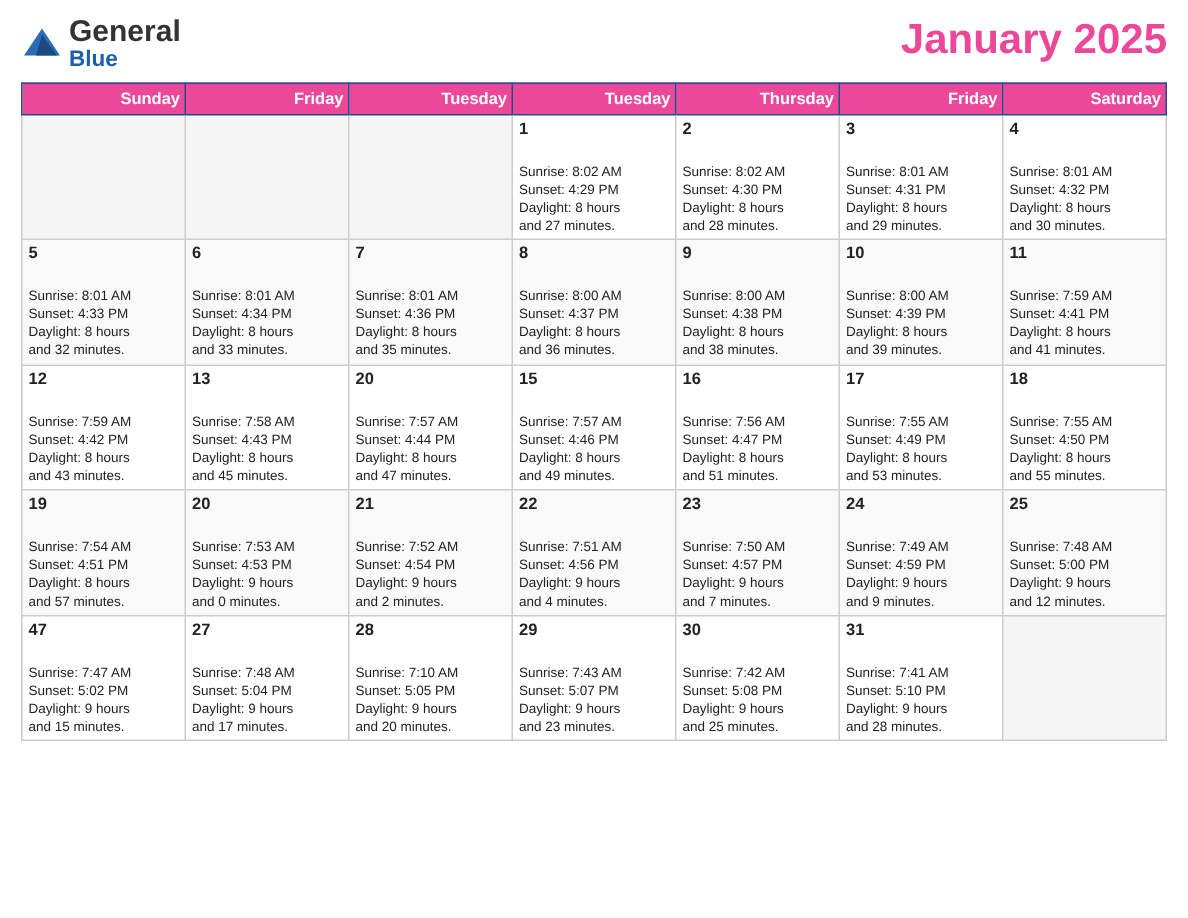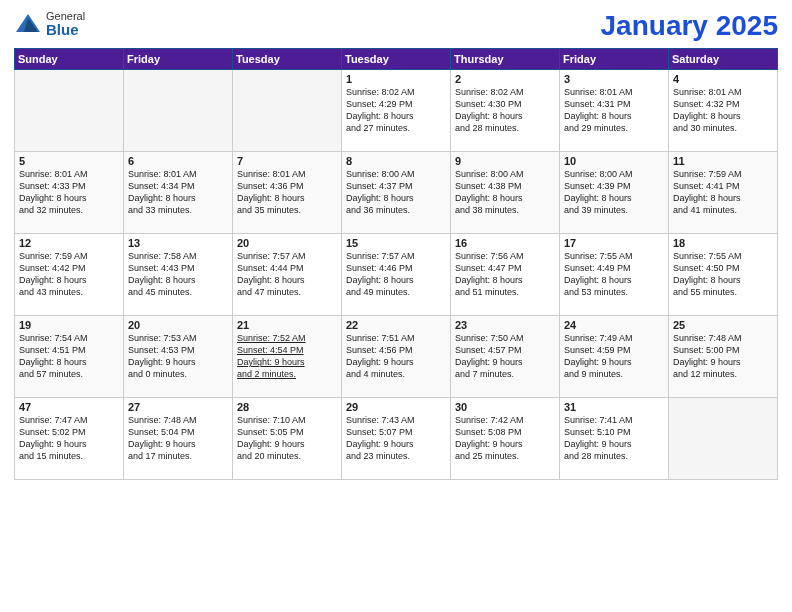--- a/index.html
+++ b/index.html
@@ -24,58 +24,58 @@
     .logo {
       display: flex;
       align-items: center;
     }
     .logo-text {
       display: flex;
       flex-direction: column;
       line-height: 1.1;
     }
     .logo-general {
-      font-size: 11px;
-      font-weight: normal;
+      font-size: 20px;
+      font-weight: bold;
       color: #333;
     }
     .logo-blue {
       font-size: 15px;
       font-weight: bold;
       color: #1a5fa8;
     }
     .logo-icon {
       width: 28px;
       height: 28px;
       margin-right: 4px;
     }
     .title-block {
       text-align: right;
     }
     .cal-title {
       font-size: 28px;
       font-weight: bold;
-      color: #1d4ed8;
+      color: #ec4899;
     }
     .cal-subtitle {
       font-size: 13px;
       color: #444;
     }
     .calendar {
       width: 100%;
       border-collapse: collapse;
       table-layout: fixed;
     }
     .calendar th {
-      background: #4c1d95;
+      background: #ec4899;
       color: #fff;
       font-size: 11px;
       font-weight: bold;
       padding: 4px 3px;
-      text-align: left;
+      text-align: right;
       border: 1px solid #1a5090;
     }
     .calendar td {
       border: 1px solid #ccc;
       vertical-align: top;
       padding: 3px 4px;
       font-size: 9.2px;
       color: #222;
       background: #fff;
       height: 82px;
@@ -86,20 +86,21 @@
     .day-num {
       font-size: 11px;
       font-weight: bold;
       display: block;
       margin-bottom: 1px;
     }
     .day-info {
       font-size: 9px;
       line-height: 1.35;
       color: #222;
+      margin-top: 16px;
     }
     tr:nth-child(even) td:not(.empty) {
       background: #f9f9f9;
     }
     
     .row-white td { background: #fff; }
     .row-gray td { background: #f0f0f0; }
     .row-white td.empty { background: #f5f5f5; }
   </style>
 </head>
@@ -280,21 +281,21 @@
           </td>
           <td>
             <span class="day-num">20</span>
             <div class="day-info" style="white-space: pre-line;">Sunrise: 7:53 AM
 Sunset: 4:53 PM
 Daylight: 9 hours
 and 0 minutes.</div>
           </td>
           <td>
             <span class="day-num">21</span>
-            <div class="day-info" style="white-space: pre-line; text-decoration: underline;">Sunrise: 7:52 AM
+            <div class="day-info" style="white-space: pre-line;">Sunrise: 7:52 AM
 Sunset: 4:54 PM
 Daylight: 9 hours
 and 2 minutes.</div>
           </td>
           <td>
             <span class="day-num">22</span>
             <div class="day-info" style="white-space: pre-line;">Sunrise: 7:51 AM
 Sunset: 4:56 PM
 Daylight: 9 hours
 and 4 minutes.</div>

